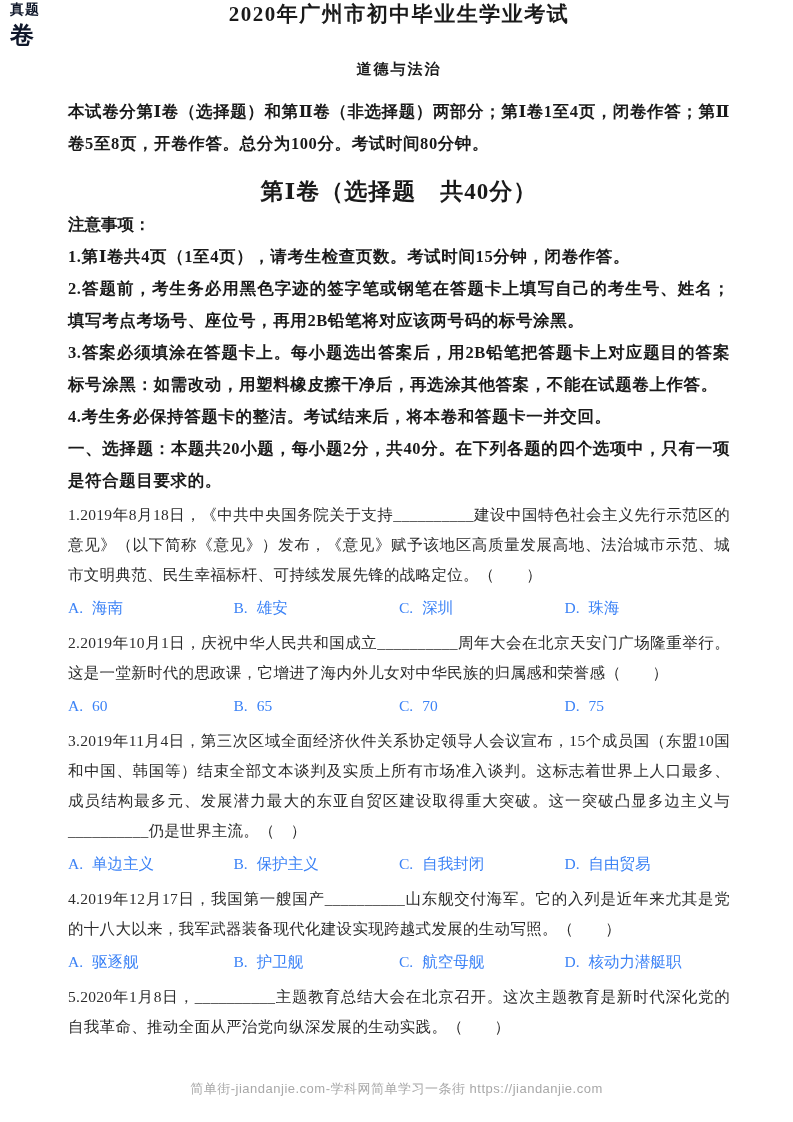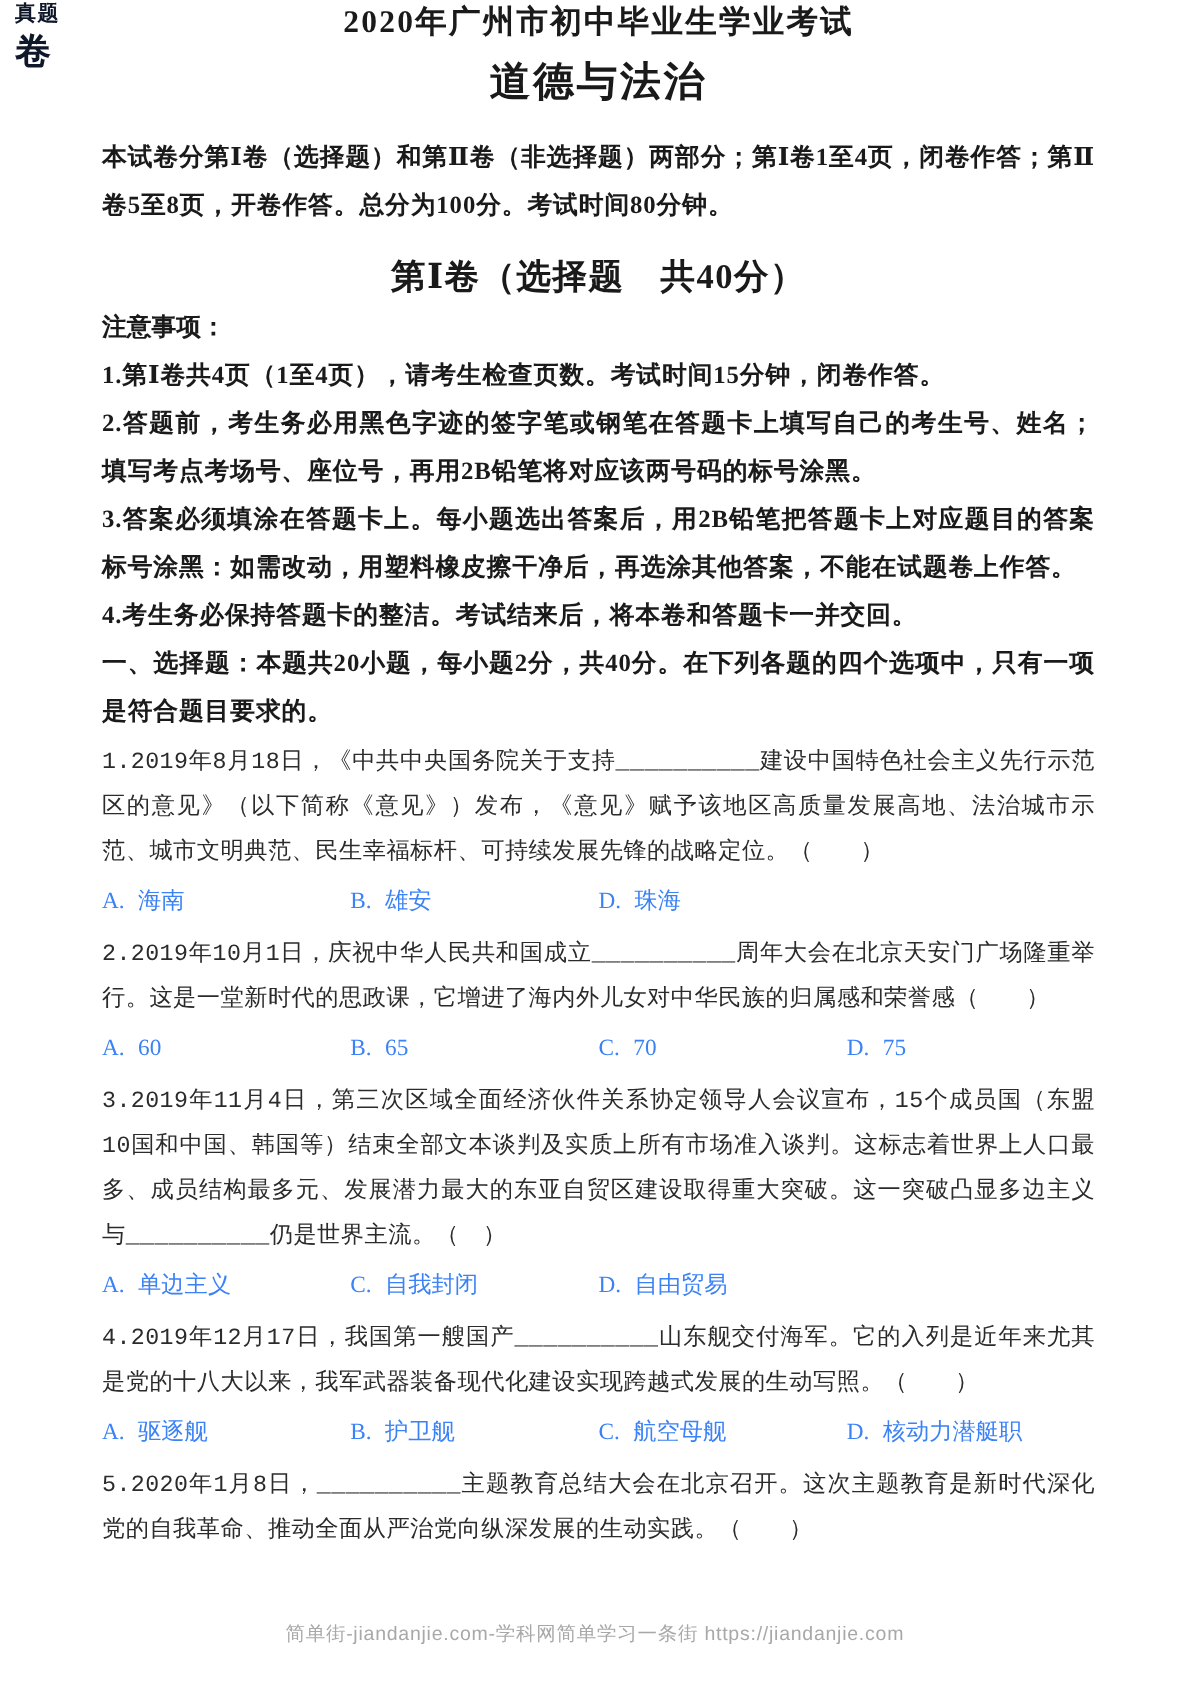--- a/index.html
+++ b/index.html
@@ -35,23 +35,23 @@
     font-weight: bold;
     margin-top: 6px;
   }
   .doc-title {
     text-align: center;
     font-size: 21px;
     font-weight: bold;
     letter-spacing: 1.5px;
   }
   .doc-subtitle {
-    margin-top: 8px;
+    margin-top: 32px;
     text-align: center;
-    font-size: 27px;
+    font-size: 15px;
     font-weight: bold;
     letter-spacing: 2px;
   }
   .intro {
     font-size: 16.5px;
     font-weight: bold;
     line-height: 32px;
     text-align: justify;
     letter-spacing: 0.6px;
   }
@@ -87,21 +87,20 @@
   }
   .question { margin-top: 3px; }
   .q-stem {
     font-size: 15.5px;
     font-weight: 400;
     color: #2b2b2b;
     line-height: 30px;
     text-align: justify;
     letter-spacing: 0.3px;
     margin: 0;
-    font-family: Liberation Mono, monospace;
   }
   .options {
     display: flex;
     font-size: 15.5px;
     color: #3b82f6;
     line-height: 30px;
     padding: 3px 0 2px 0;
   }
   .opt { width: 25%; }
   .opt-label { margin-right: 9px; }
@@ -140,38 +139,40 @@
   <p class="notice-item">3.答案必须填涂在答题卡上。每小题选出答案后，用2B铅笔把答题卡上对应题目的答案标号涂黑：如需改动，用塑料橡皮擦干净后，再选涂其他答案，不能在试题卷上作答。</p>
   <p class="notice-item">4.考生务必保持答题卡的整洁。考试结来后，将本卷和答题卡一并交回。</p>
 
   <p class="section-heading">一、选择题：本题共20小题，每小题2分，共40分。在下列各题的四个选项中，只有一项是符合题目要求的。</p>
 
   <div class="question">
     <p class="q-stem">1.2019年8月18日，《中共中央国务院关于支持__________建设中国特色社会主义先行示范区的意见》（以下简称《意见》）发布，《意见》赋予该地区高质量发展高地、法治城市示范、城市文明典范、民生幸福标杆、可持续发展先锋的战略定位。（　　）</p>
     <div class="options">
       <div class="opt"><span class="opt-label">A.</span><span>海南</span></div>
       <div class="opt"><span class="opt-label">B.</span><span>雄安</span></div>
+      <div class="opt"><span class="opt-label">C.</span><span>深圳</span></div>
       <div class="opt"><span class="opt-label">D.</span><span>珠海</span></div>
     </div>
   </div>
 
   <div class="question">
     <p class="q-stem">2.2019年10月1日，庆祝中华人民共和国成立__________周年大会在北京天安门广场隆重举行。这是一堂新时代的思政课，它增进了海内外儿女对中华民族的归属感和荣誉感（　　）</p>
     <div class="options">
       <div class="opt"><span class="opt-label">A.</span><span>60</span></div>
       <div class="opt"><span class="opt-label">B.</span><span>65</span></div>
       <div class="opt"><span class="opt-label">C.</span><span>70</span></div>
       <div class="opt"><span class="opt-label">D.</span><span>75</span></div>
     </div>
   </div>
 
   <div class="question">
     <p class="q-stem">3.2019年11月4日，第三次区域全面经济伙件关系协定领导人会议宣布，15个成员国（东盟10国和中国、韩国等）结束全部文本谈判及实质上所有市场准入谈判。这标志着世界上人口最多、成员结构最多元、发展潜力最大的东亚自贸区建设取得重大突破。这一突破凸显多边主义与__________仍是世界主流。（　）</p>
     <div class="options">
       <div class="opt"><span class="opt-label">A.</span><span>单边主义</span></div>
+      <div class="opt"><span class="opt-label">B.</span><span>保护主义</span></div>
       <div class="opt"><span class="opt-label">C.</span><span>自我封闭</span></div>
       <div class="opt"><span class="opt-label">D.</span><span>自由贸易</span></div>
     </div>
   </div>
 
   <div class="question">
     <p class="q-stem">4.2019年12月17日，我国第一艘国产__________山东舰交付海军。它的入列是近年来尤其是党的十八大以来，我军武器装备现代化建设实现跨越式发展的生动写照。（　　）</p>
     <div class="options">
       <div class="opt"><span class="opt-label">A.</span><span>驱逐舰</span></div>
       <div class="opt"><span class="opt-label">B.</span><span>护卫舰</span></div>

